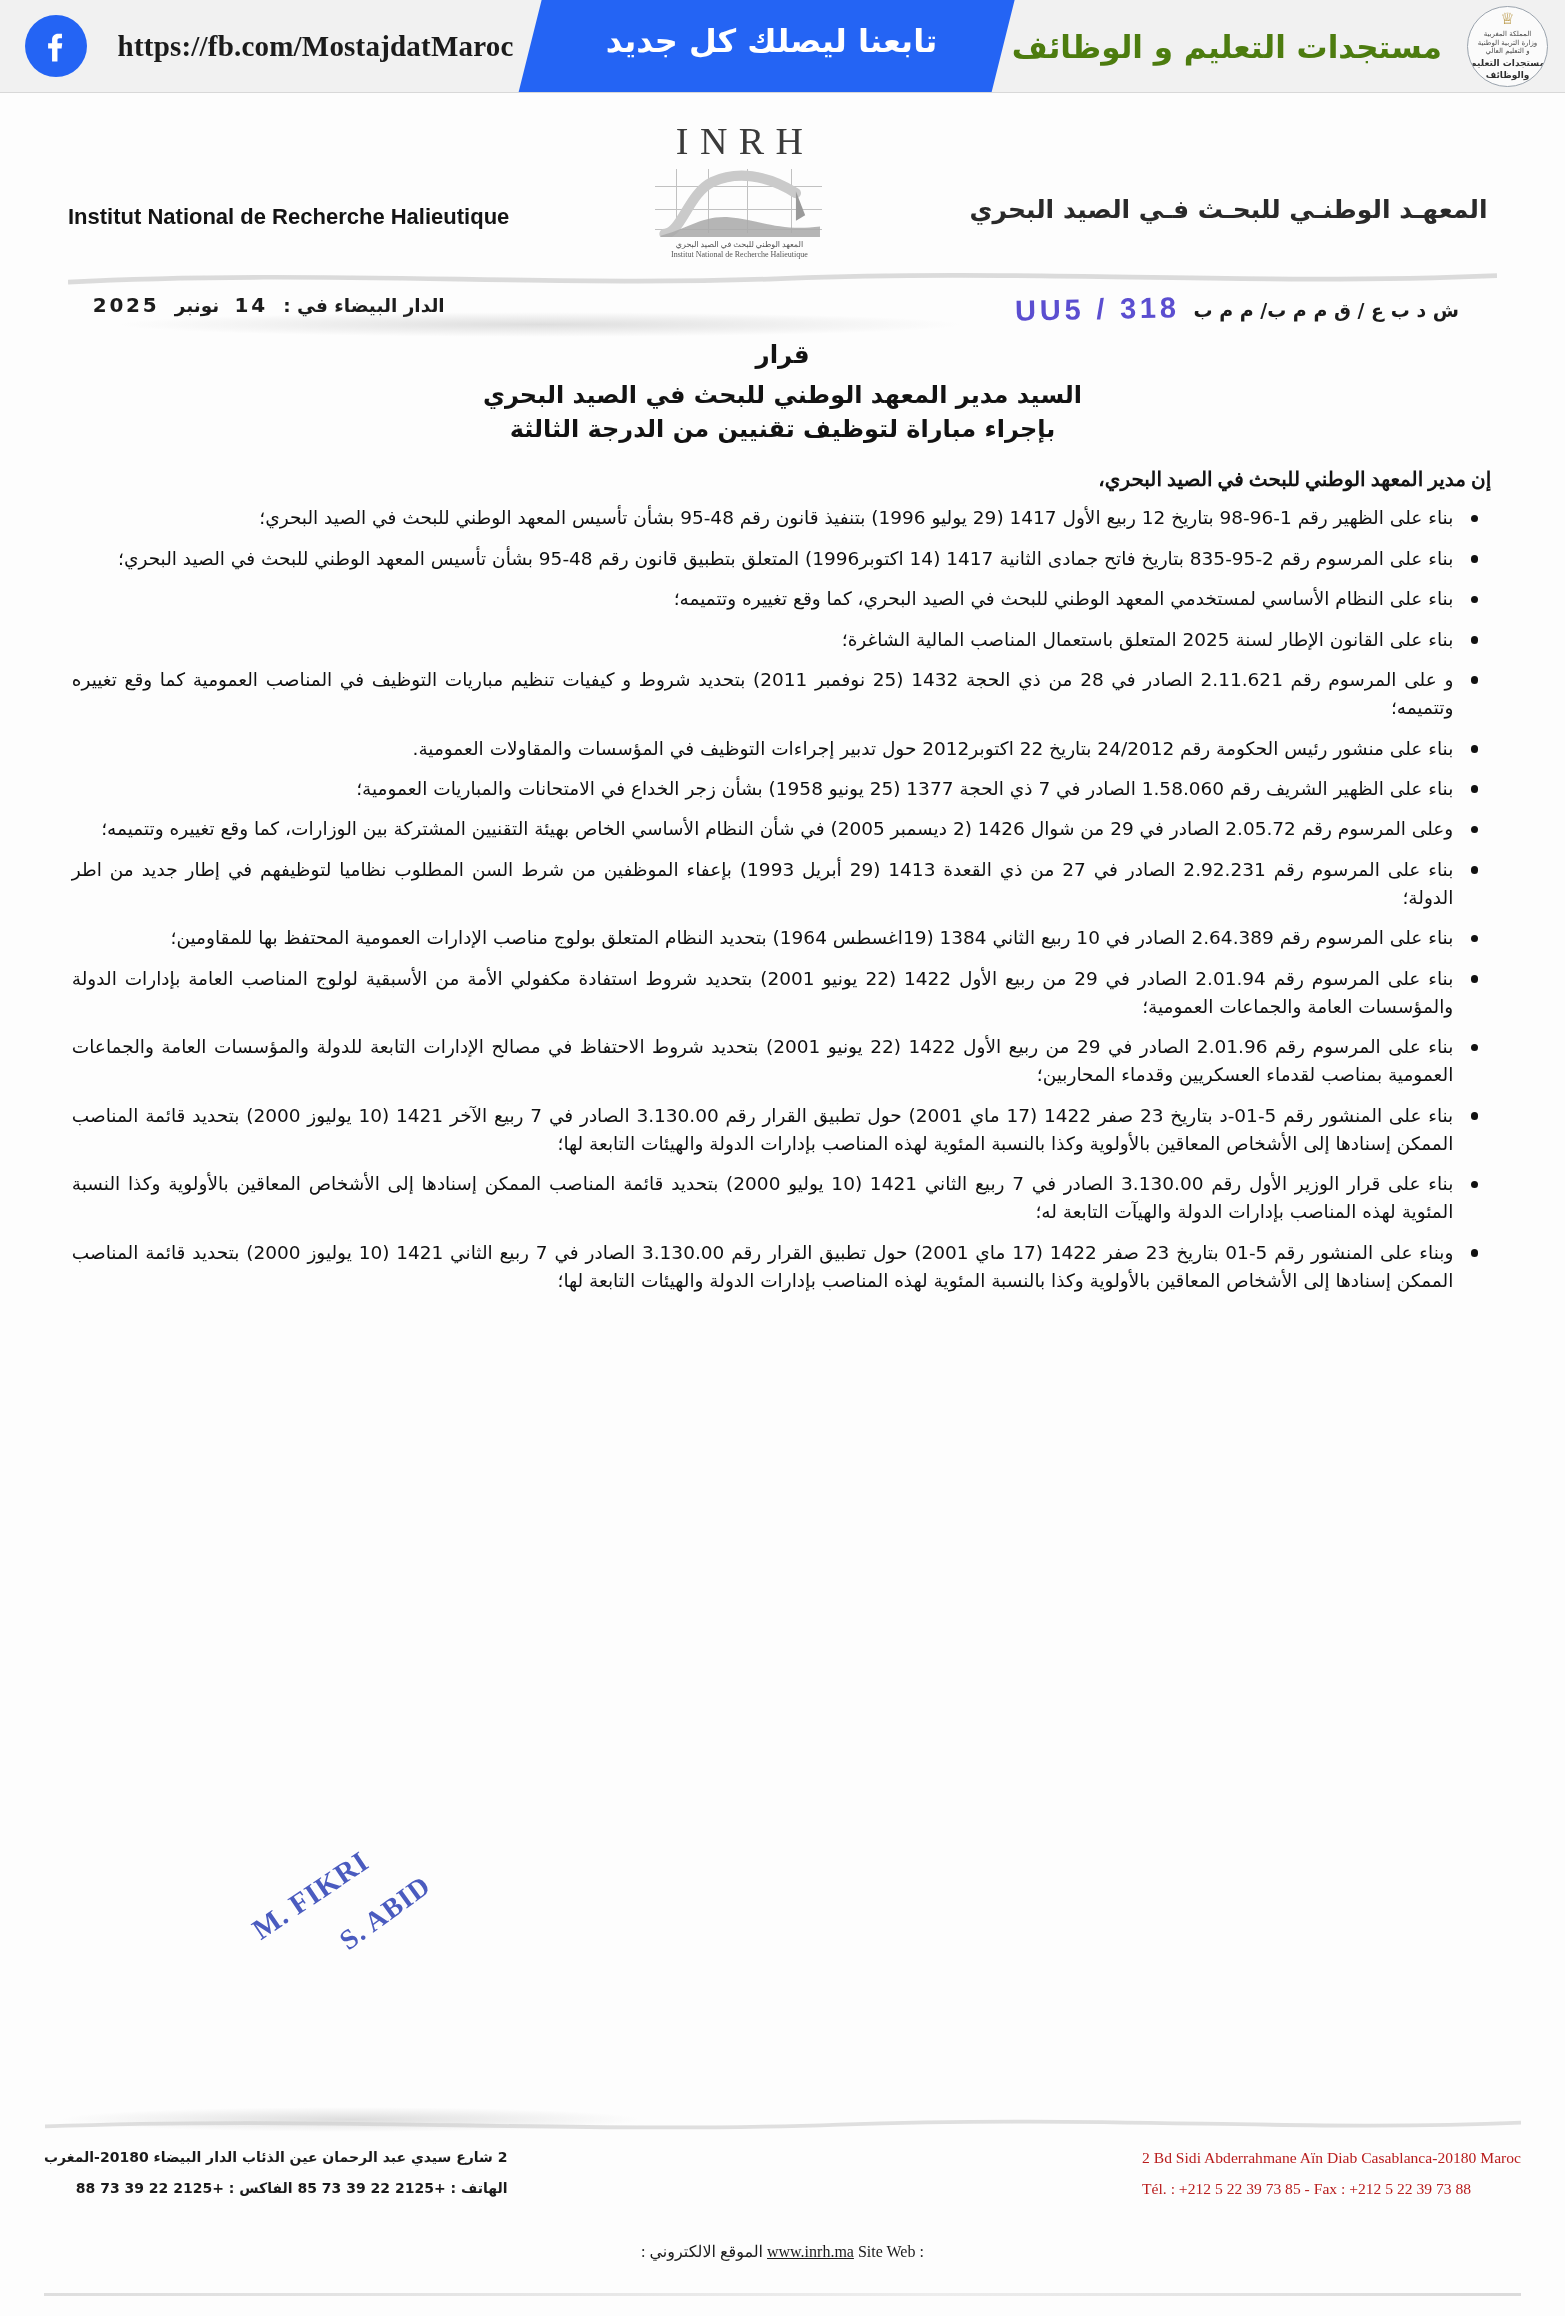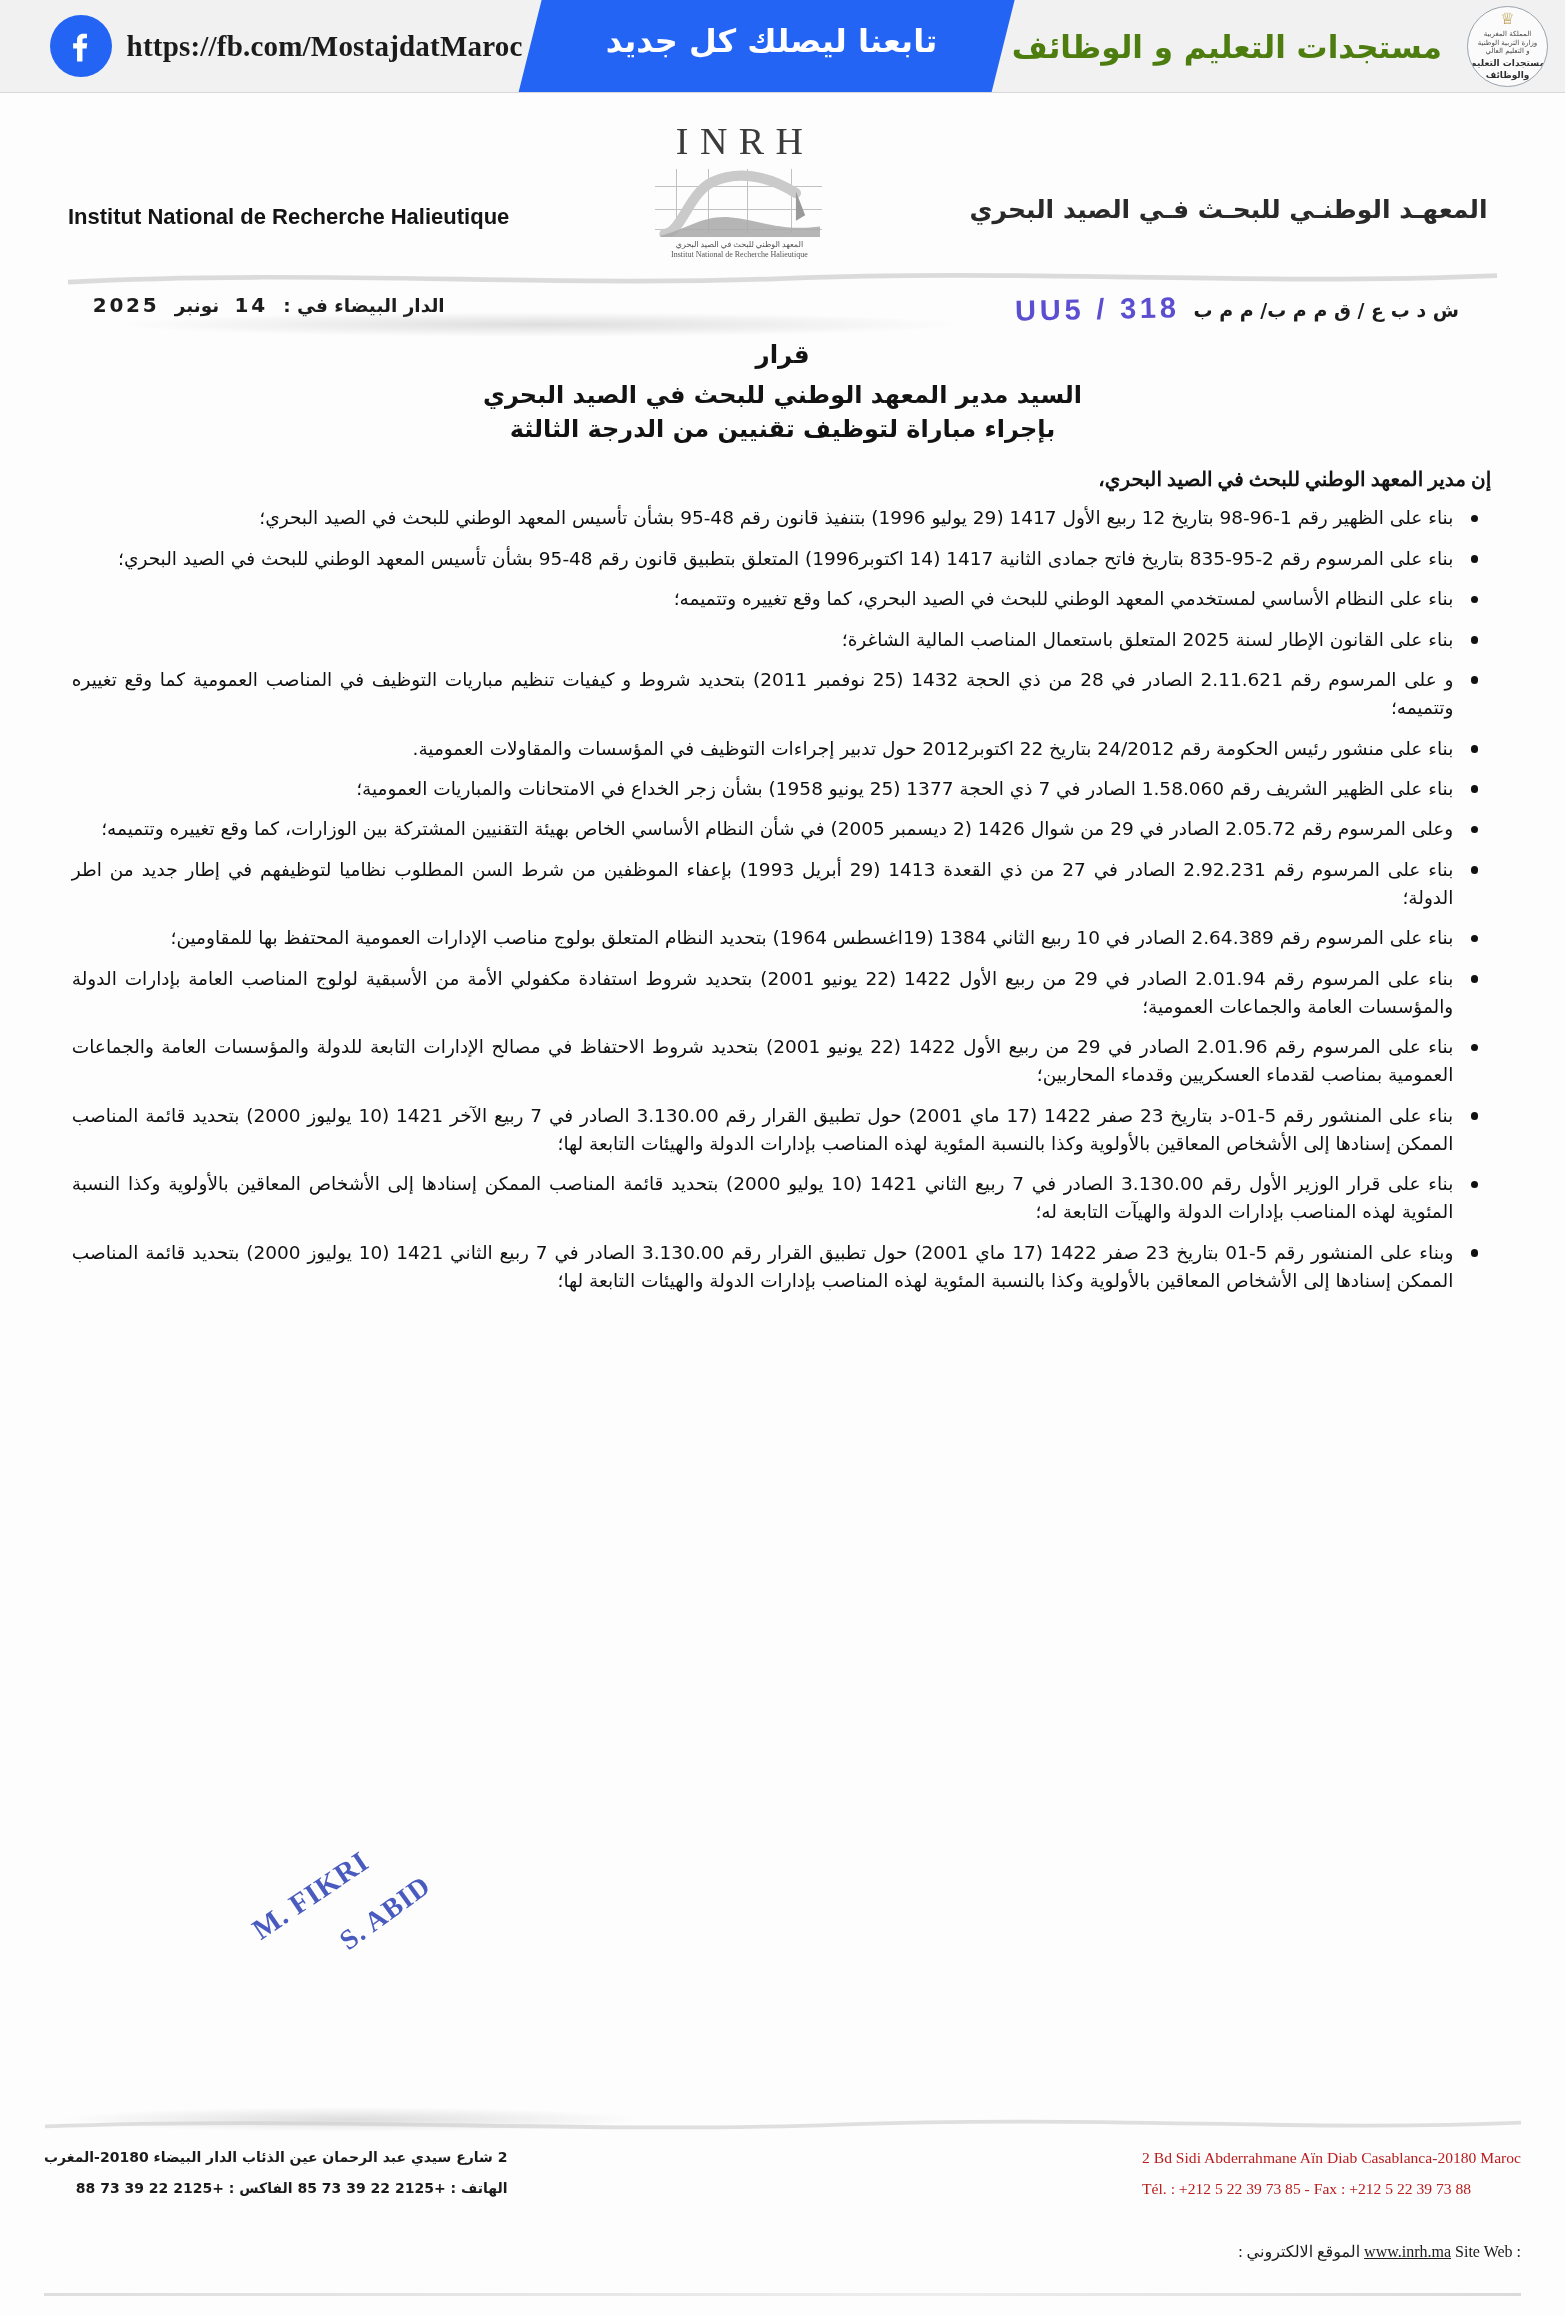--- a/index.html
+++ b/index.html
@@ -31,28 +31,28 @@
     height: 93px;
     background: #f1f1f1;
     display: flex;
     align-items: center;
     overflow: hidden;
     border-bottom: 1.9px solid #d8d8d8;
   }
   .fb-left {
     display: flex;
     align-items: center;
-    gap: 15px;
+    gap: 31px;
     padding-right: 0;
     padding-left: 17px;
     margin-left: 7.6px;
     direction: ltr;
     z-index: 3;
     position: absolute;
-    left: 25px;
+    left: 0;
     top: 50%;
     transform: translateY(-50%);
   }
   .fb-logo {
     width: 62px; height: 62px;
     border-radius: 50%;
     background: #2464f4;
     display: flex; align-items: center; justify-content: center;
     flex: 0 0 auto;
   }
@@ -357,20 +357,21 @@
     direction: rtl;
     text-align: right;
     font-family: "DejaVu Sans", sans-serif;
     font-size: 14px;
     font-weight: bold;
     color: #1b1b1b;
     line-height: 2.2;
     padding-right: 13.2px;
   }
   .foot-site {
+    text-align: center;
     margin-top: 38px;
     font-family: "Liberation Serif", serif;
     font-size: 16px;
     color: #1b1b1b;
     direction: rtl;
   }
   .foot-site .lat { direction: ltr; display: inline-block; }
   .foot-site .url { text-decoration: underline; }
   .foot-rule {
     margin-top: 32px;

